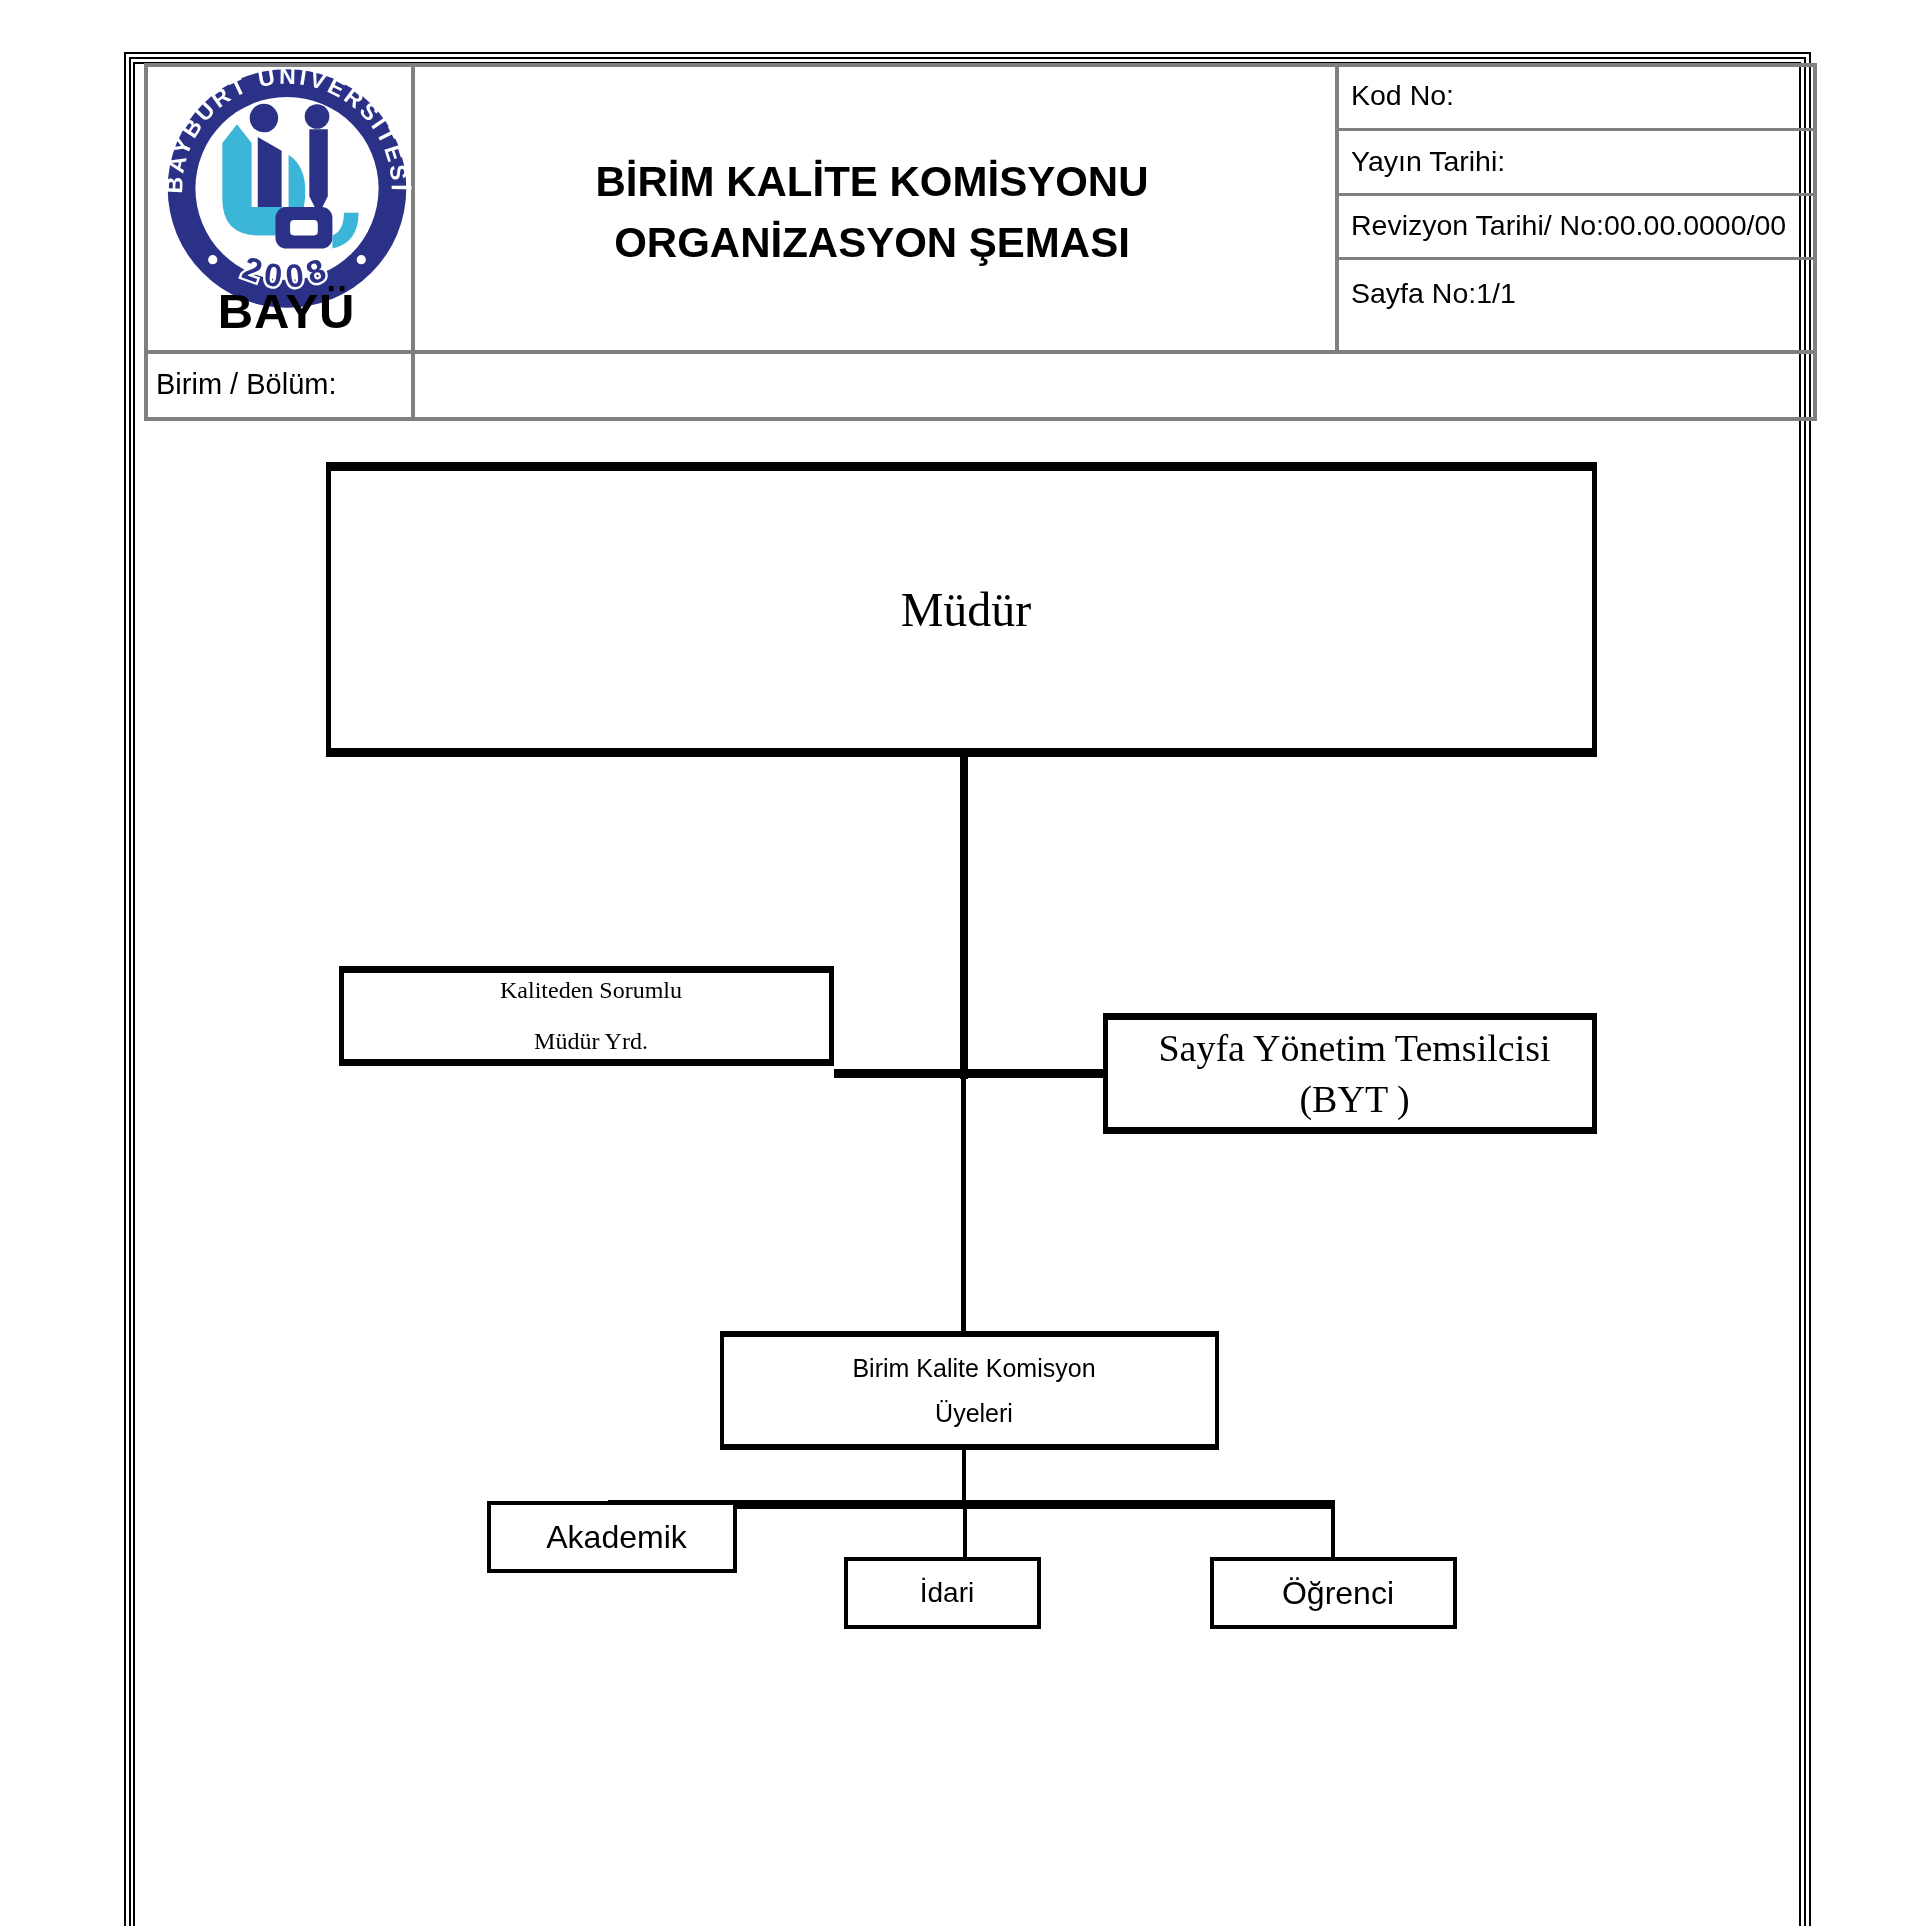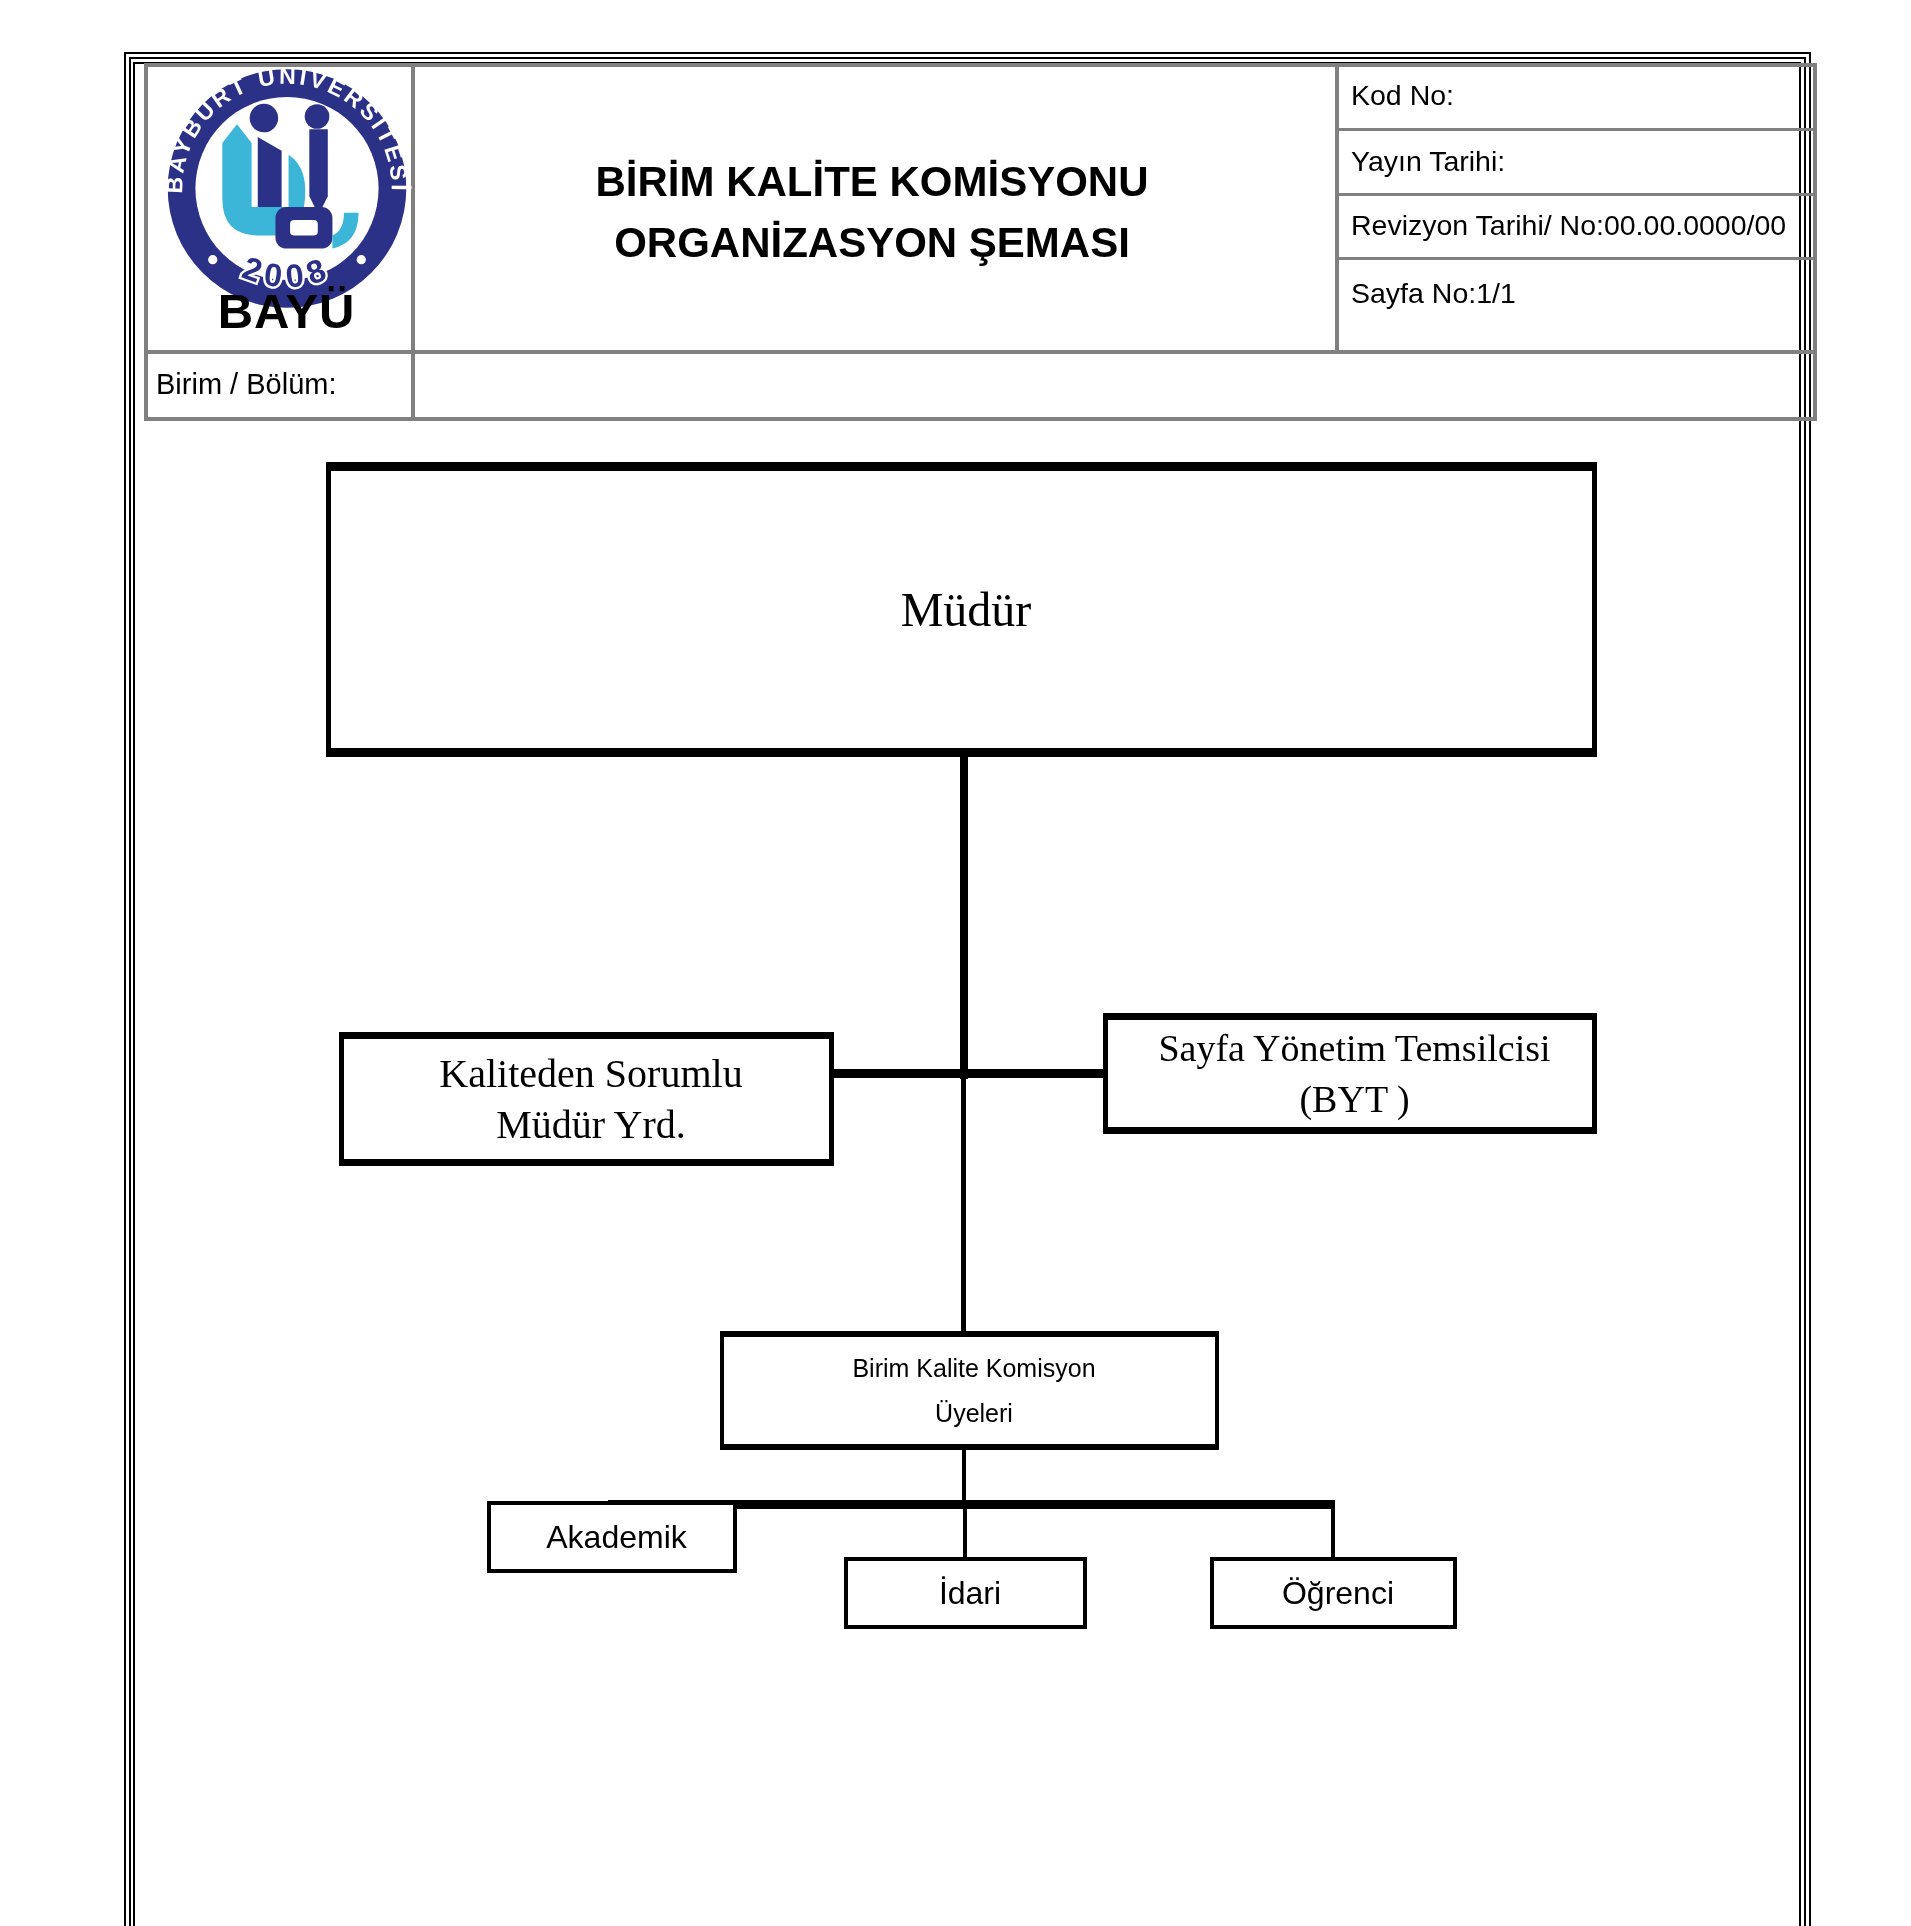--- a/index.html
+++ b/index.html
@@ -86,21 +86,21 @@
 
   <div class="lbl" style="left:156px;top:364px;height:40px;font-size:29px">Birim / Bölüm:</div>
 
   <div class="obox serif" style="left:326px;top:462px;width:1271px;height:295px;border-width:9.2px 5.4px;font-size:48px">
     <div>Müdür</div>
   </div>
 
   <div class="bl" style="left:960px;top:755px;width:7.7px;height:324px"></div>
   <div class="bl" style="left:834px;top:1069px;width:269px;height:9.2px"></div>
 
-  <div class="obox serif" style="left:339px;top:1032px;width:495px;height:134px;border-width:7.7px 5.4px;font-size:40px;line-height:51px">
+  <div class="obox serif" style="left:339px;top:966px;width:495px;height:100px;border-width:7.7px 5.4px;font-size:24px;line-height:51px">
     <div>Kaliteden Sorumlu</div>
     <div>Müdür Yrd.</div>
   </div>
   <div class="obox serif" style="left:1103px;top:1013px;width:494px;height:121px;border-width:7.7px 5.4px;font-size:38px;line-height:51px">
     <div>Sayfa Yönetim Temsilcisi</div>
     <div>(BYT )</div>
   </div>
 
   <div class="bl" style="left:961px;top:1079px;width:5.4px;height:254px"></div>
 
@@ -111,21 +111,21 @@
 
   <div class="bl" style="left:962px;top:1450px;width:4.2px;height:54px"></div>
   <div class="bl" style="left:608px;top:1500px;width:727px;height:8.5px"></div>
   <div class="bl" style="left:609px;top:1508px;width:3.9px;height:51px"></div>
   <div class="bl" style="left:963px;top:1508px;width:3.9px;height:51px"></div>
   <div class="bl" style="left:1331px;top:1508px;width:3.9px;height:51px"></div>
 
   <div class="obox" style="left:487px;top:1501px;width:250px;height:72px;border-width:4.6px;font-size:32px">
     <div>Akademik</div>
   </div>
-  <div class="obox" style="left:844px;top:1557px;width:243px;height:72px;border-width:4.6px;font-size:32px">
+  <div class="obox" style="left:844px;top:1557px;width:197px;height:72px;border-width:4.6px;font-size:28px">
     <div>İdari</div>
   </div>
   <div class="obox" style="left:1210px;top:1557px;width:247px;height:72px;border-width:4.6px;font-size:32px">
     <div>Öğrenci</div>
   </div>
 
 </div>
 
 
 </body></html>

